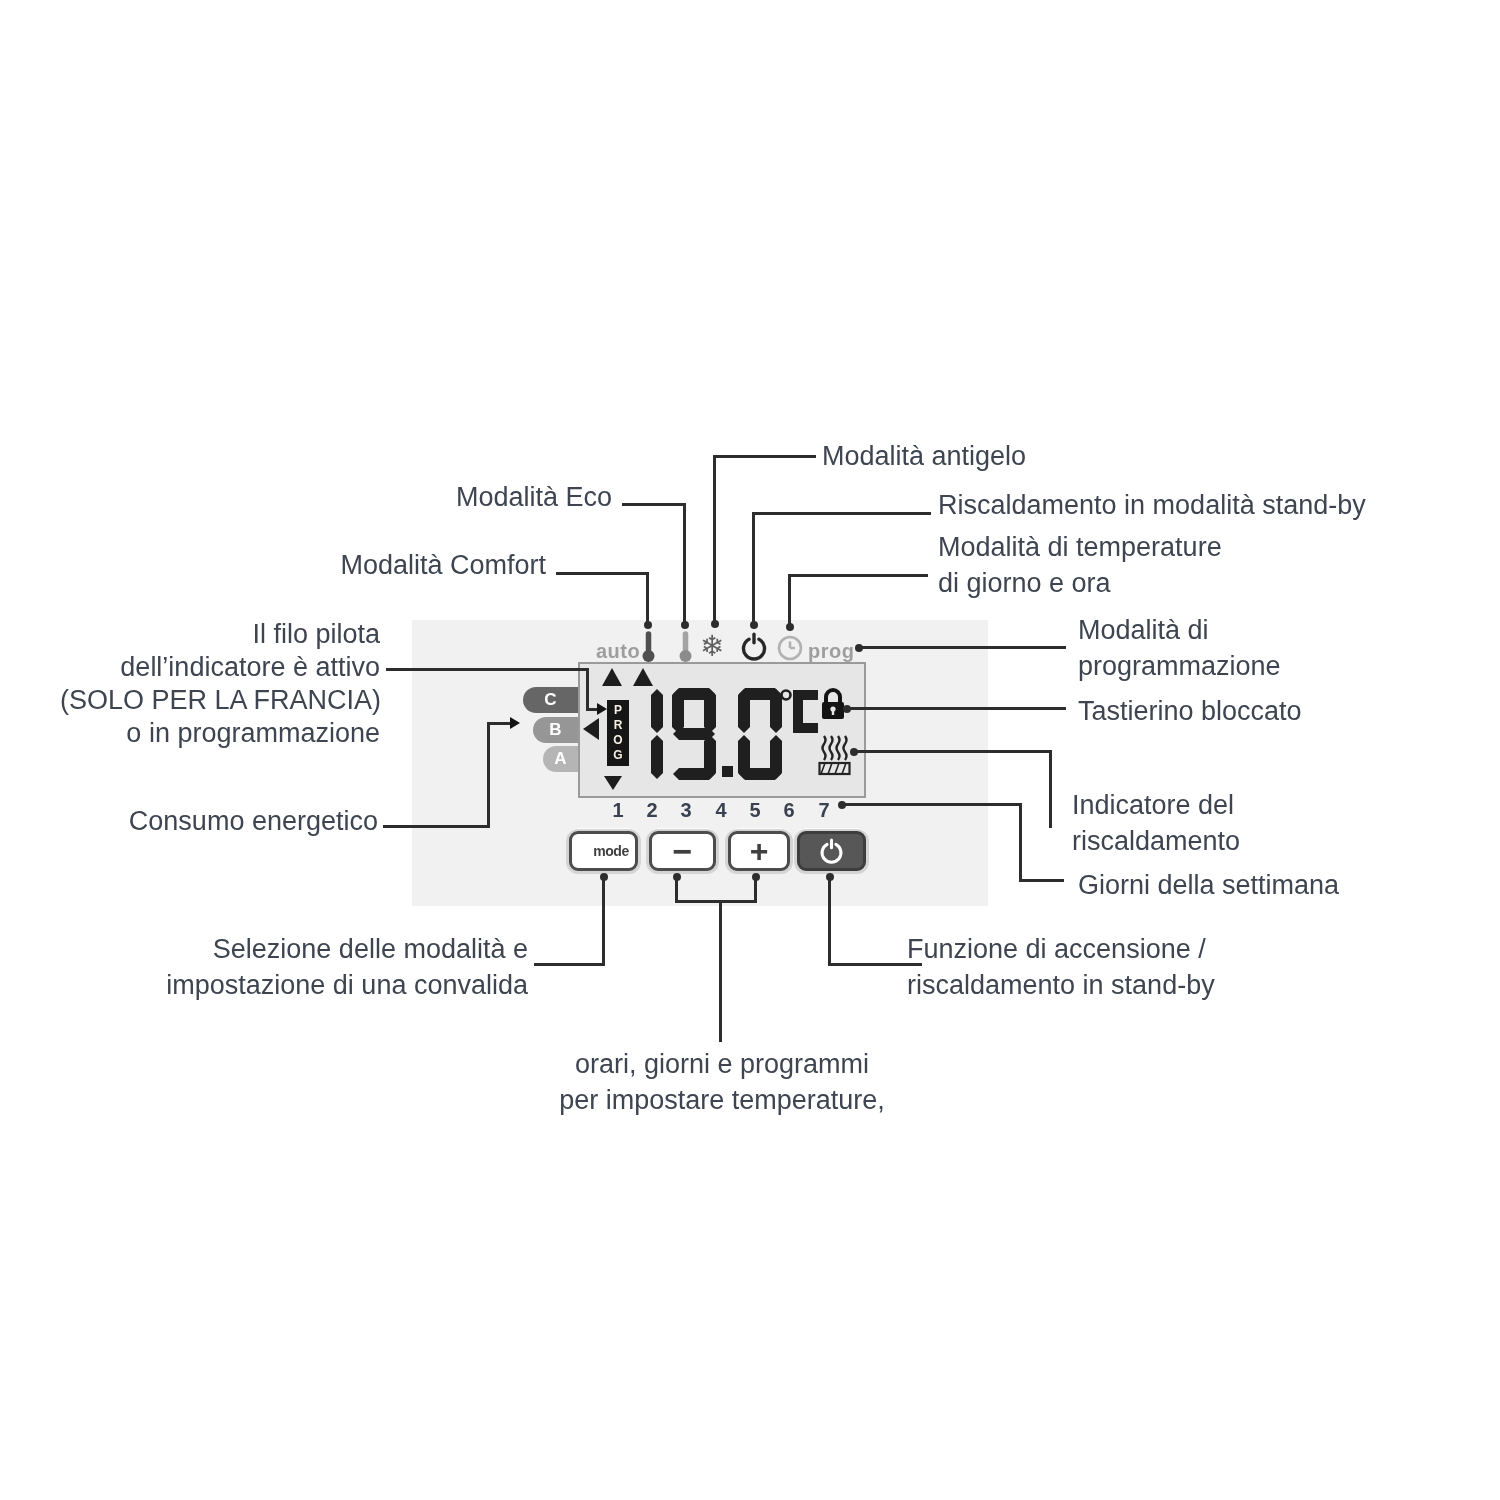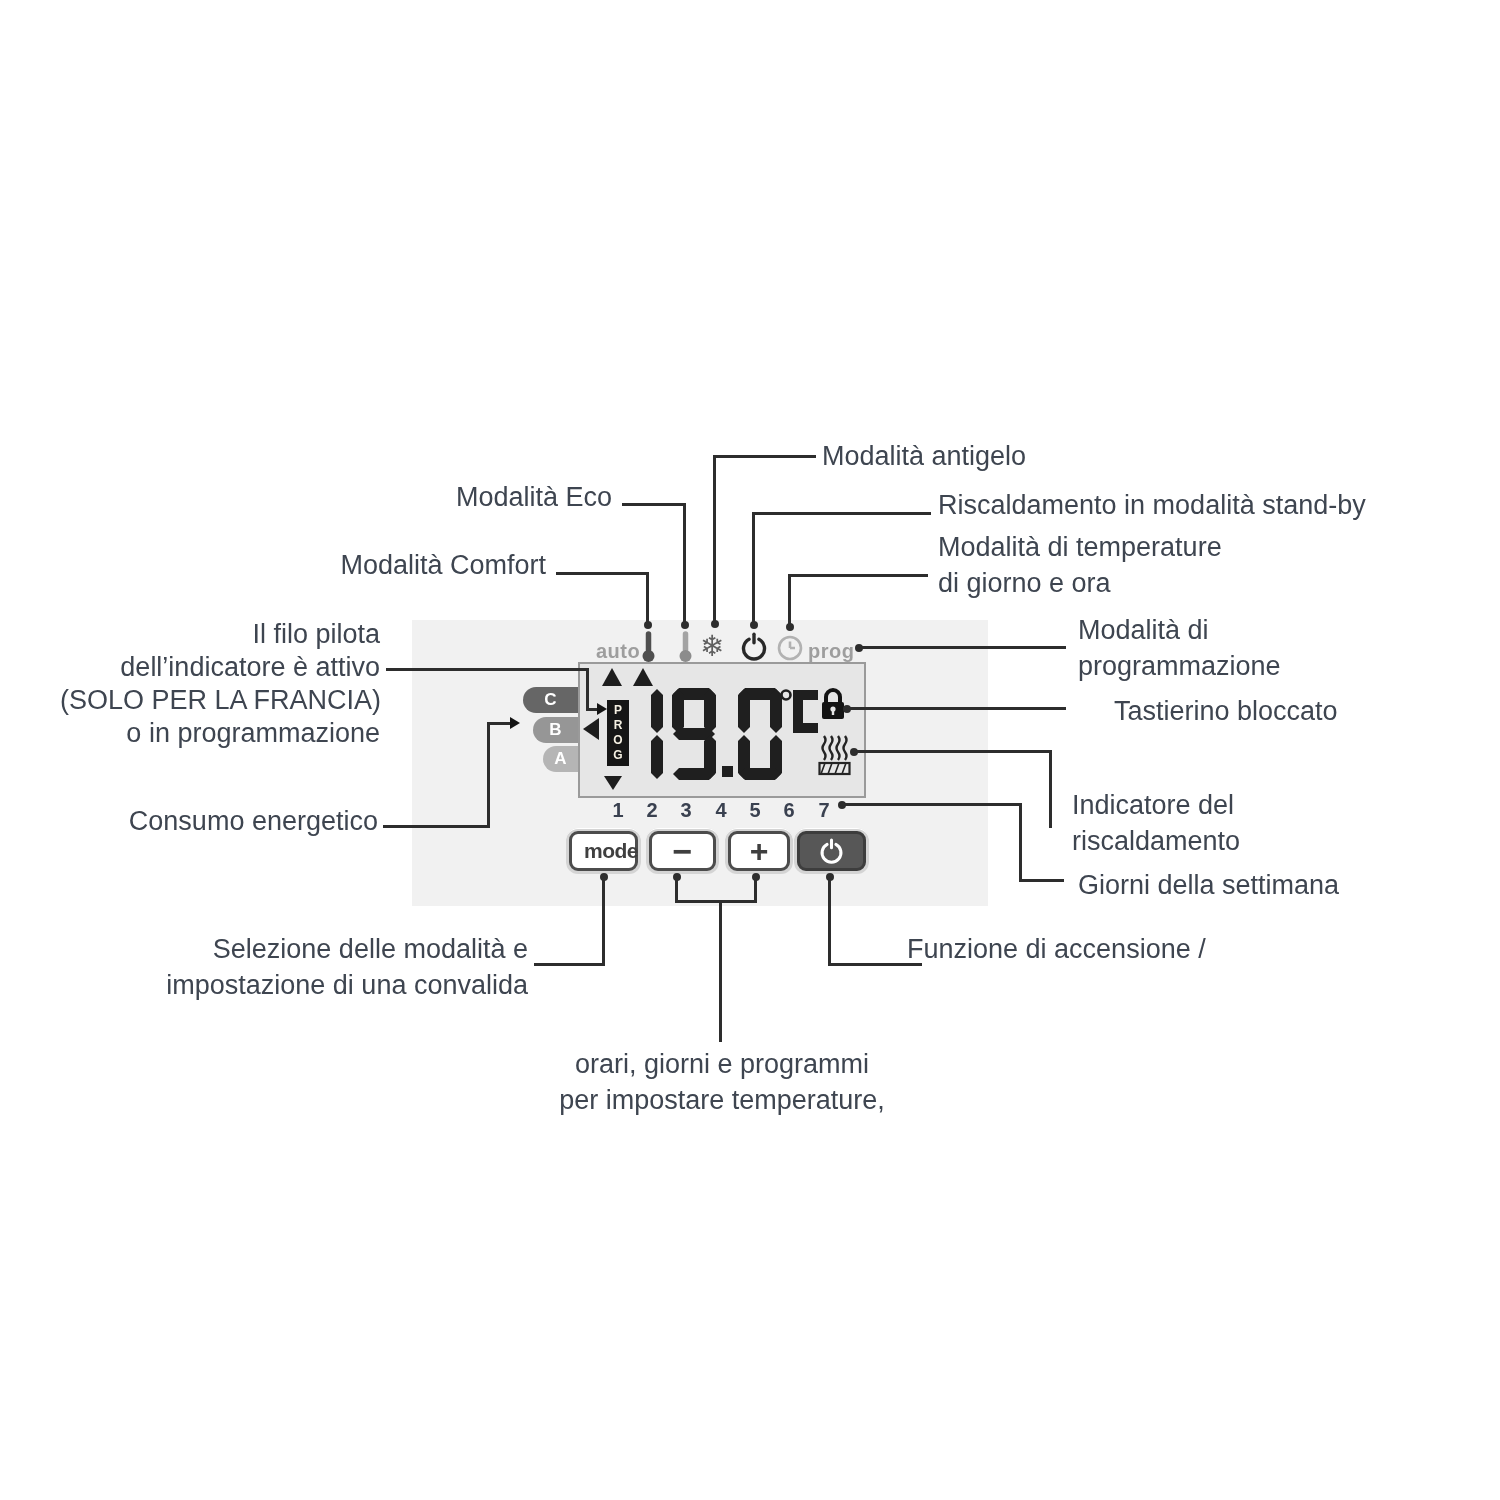--- a/index.html
+++ b/index.html
@@ -160,21 +160,21 @@
 
   <span class="day" style="left:607px;">1</span>
   <span class="day" style="left:641px;">2</span>
   <span class="day" style="left:675px;">3</span>
   <span class="day" style="left:710px;">4</span>
   <span class="day" style="left:744px;">5</span>
   <span class="day" style="left:778px;">6</span>
   <span class="day" style="left:813px;">7</span>
 
   <div class="btn-outer" style="left:566px;width:75px;">
-    <div class="btn-inner" style="font-size:21px;letter-spacing:-0.5px;padding-left:15px;">mode</div>
+    <div class="btn-inner" style="font-size:14px;letter-spacing:-0.5px;padding-left:15px;">mode</div>
   </div>
   <div class="btn-outer" style="left:646px;width:73px;">
     <div class="btn-inner" style="font-size:34px;">−</div>
   </div>
   <div class="btn-outer" style="left:725px;width:68px;">
     <div class="btn-inner" style="font-size:32px;">+</div>
   </div>
   <div class="btn-outer" style="left:794px;width:75px;">
     <div class="btn-inner dark">
       <svg width="27" height="28" viewBox="0 0 30 31">
@@ -263,21 +263,21 @@
   <div class="cl" style="left:938px;top:529px;line-height:36px;">
     <div>Modalità di temperature</div>
     <div>di giorno e ora</div>
   </div>
 
   <div class="cl" style="left:1078px;top:612px;line-height:36px;">
     <div>Modalità di</div>
     <div>programmazione</div>
   </div>
 
-  <div class="cl" style="left:1078px;top:694px;margin-left:36px;">
+  <div class="cl" style="left:1078px;top:694px;">
     <div>Tastierino bloccato</div>
   </div>
 
   <div class="cl" style="left:1072px;top:787px;line-height:36px;">
     <div>Indicatore del</div>
     <div>riscaldamento</div>
   </div>
 
   <div class="cl" style="left:1078px;top:868px;">
     <div>Giorni della settimana</div>
@@ -299,15 +299,16 @@
     <div>Consumo energetico</div>
   </div>
 
   <div class="cl c" style="left:520px;top:1046px;width:404px;line-height:36px;">
     <div>orari, giorni e programmi</div>
     <div>per impostare temperature,</div>
   </div>
 
   <div class="cl" style="left:907px;top:931px;line-height:36px;">
     <div>Funzione di accensione /</div>
+    <div>riscaldamento in stand-by</div>
   </div>
 
 </div>
 
 </body></html>

